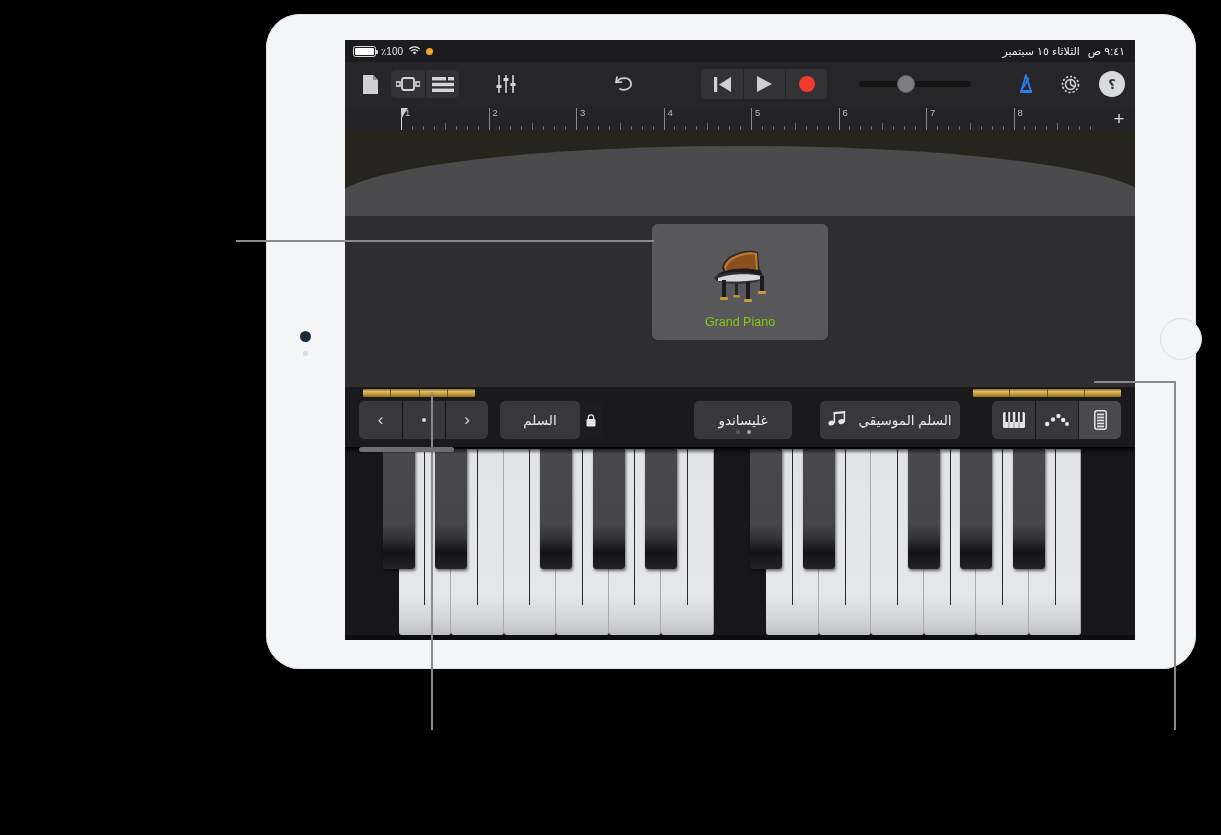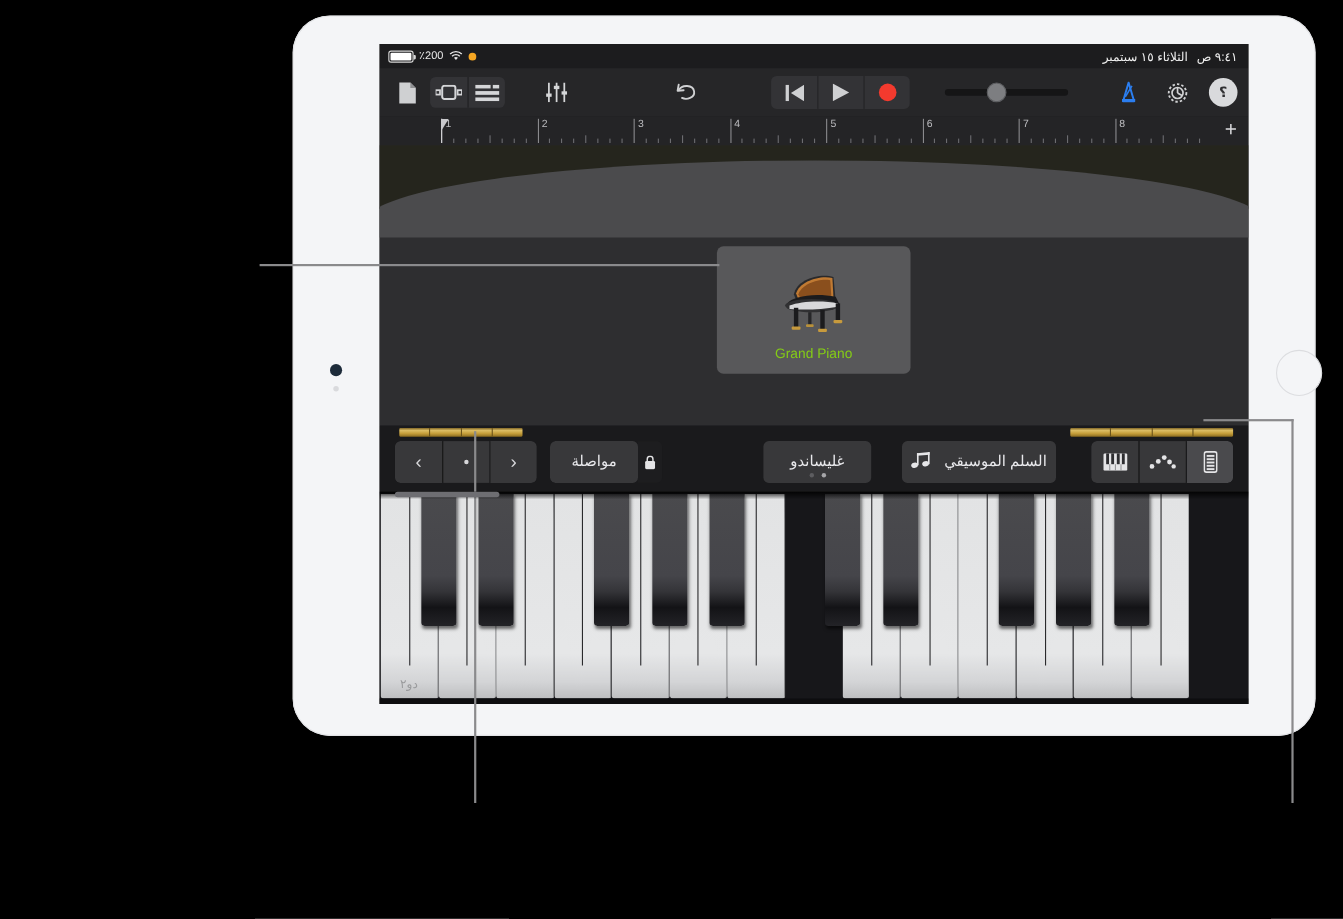--- a/index.html
+++ b/index.html
@@ -250,21 +250,21 @@
   <div class="cam-dot"></div>
   <div class="cam-dot2"></div>
 
   <div class="ipad-screen">
 
     <div class="statusbar">
       <div class="sb-left">
         <span class="battery">
             <span class="fill"></span>
           </span>
-        <span class="sb-pct">٪200</span>
+        <span class="sb-pct">٪100</span>
         <span class="wifi">
           <svg width="13" height="10" viewBox="0 0 13 10">
             <path d="M6.5 8.6 L8.3 6.5 A2.8 2.8 0 0 0 4.7 6.5 Z" fill="#e8e8e8"></path>
             <path d="M1.2 3.1 A7.6 7.6 0 0 1 11.8 3.1" stroke="#e8e8e8" stroke-width="1.3" fill="none"></path>
             <path d="M3.0 5.1 A4.9 4.9 0 0 1 10.0 5.1" stroke="#e8e8e8" stroke-width="1.3" fill="none"></path>
           </svg>
         </span>
         <span class="orange-dot"></span>
       </div>
       <div class="sb-right">
@@ -492,21 +492,21 @@
           </div>
           <div class="btn-dark">
             <span class="dot-small"></span>
           </div>
           <div class="btn-dark">
             <span class="chev">›</span>
           </div>
         </div>
 
         <div class="sustain-wrap">
-          <div class="btn-dark sustain-btn">مواصلة</div>
+          <div class="btn-dark sustain-btn">السلم</div>
           <div class="btn-dark lock-btn">
             <svg width="10" height="13" viewBox="0 0 10 13">
               <rect x="0.5" y="5" width="9" height="7.5" rx="1.2" fill="#e4e4e6"></rect>
               <path d="M2.4 5 V3.4 A2.6 2.6 0 0 1 7.6 3.4 V5" fill="none" stroke="#e4e4e6" stroke-width="1.3"></path>
             </svg>
           </div>
         </div>
 
         <div style="margin-left:auto;display:flex;align-items:center;">
 
@@ -568,24 +568,20 @@
               </svg>
             </div>
           </div>
 
         </div>
       </div>
     </div>
 
     <div class="keyboard">
       <div class="keys" id="keys">
-          <div class="wkey" style="left: 0px; width: 52.5333px;">
-            <div class="guide"></div>
-            <div class="klabel">دو٢</div>
-          </div>
           <div class="wkey" style="left: 52.5333px; width: 52.5333px;">
             <div class="guide"></div>
           </div>
           <div class="wkey" style="left: 105.067px; width: 52.5333px;">
             <div class="guide"></div>
           </div>
           <div class="wkey" style="left: 157.6px; width: 52.5333px;">
             <div class="guide"></div>
           </div>
           <div class="wkey" style="left: 210.133px; width: 52.5333px;">

